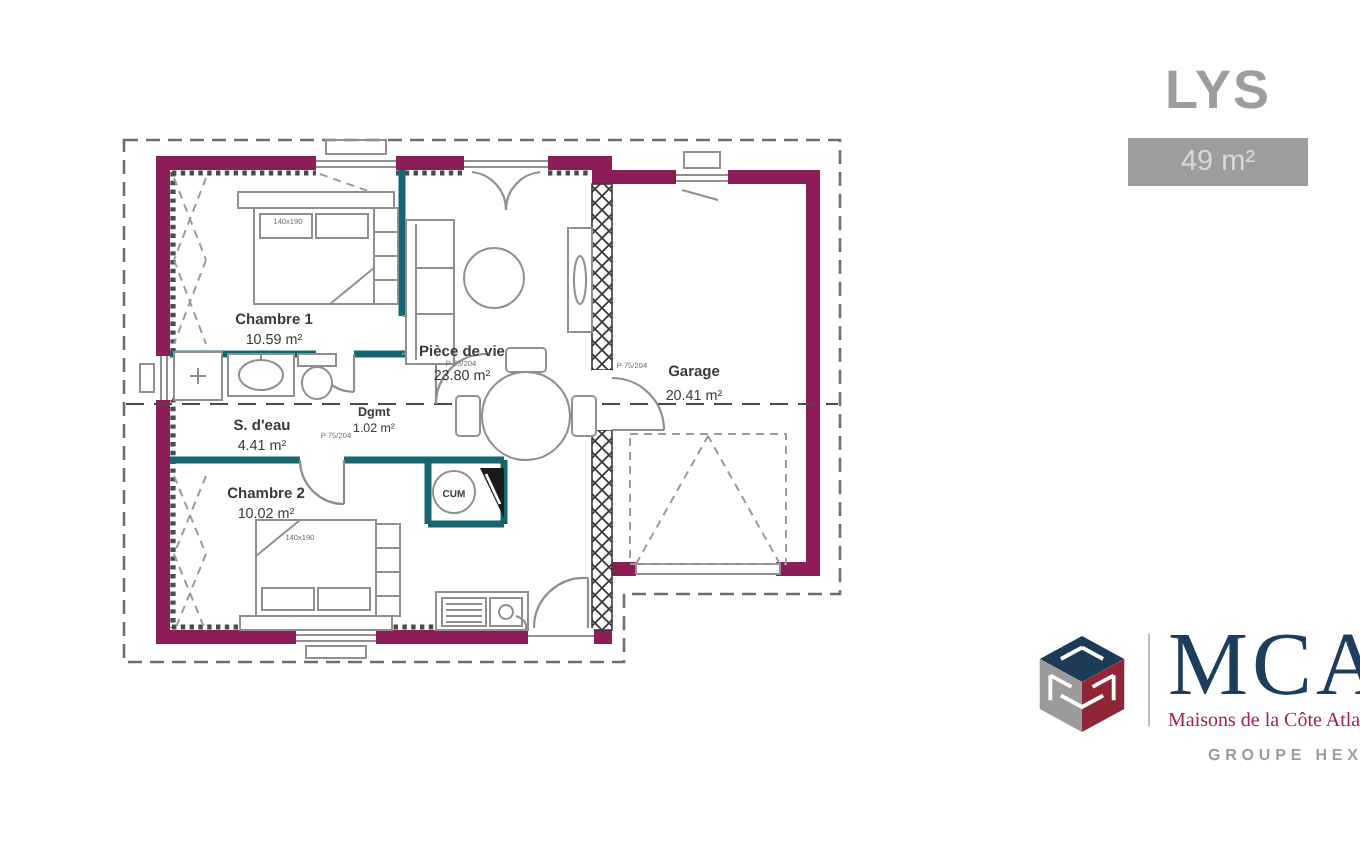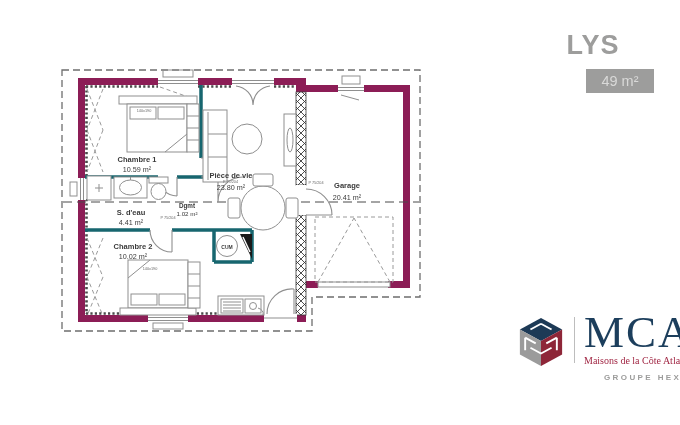--- a/index.html
+++ b/index.html
@@ -20,23 +20,23 @@
   .ins{stroke:#4a4a4a;stroke-width:2.6;fill:none;stroke-dasharray:2.2 2.2;}
   .winline{stroke:#8f8f8f;stroke-width:1;fill:none;}
   .roomname{font:700 7.5px "Liberation Sans",sans-serif;fill:#3a3a3a;text-anchor:middle;}
   .roomarea{font:7.2px "Liberation Sans",sans-serif;fill:#3a3a3a;text-anchor:middle;}
   .smallname{font:700 6.3px "Liberation Sans",sans-serif;fill:#3a3a3a;text-anchor:middle;}
   .smallarea{font:6.2px "Liberation Sans",sans-serif;fill:#3a3a3a;text-anchor:middle;}
   .tinytxt{font:3.8px "Liberation Sans",sans-serif;fill:#6b6b6b;text-anchor:middle;}
   .cumtxt{font:700 5px "Liberation Sans",sans-serif;fill:#3a3a3a;text-anchor:middle;}
 
   
-  .title{position:absolute;top:30px;right:42px;width:90px;text-align:center;
+  .title{position:absolute;top:30px;right:26px;width:90px;text-align:center;
          color:#9d9d9c;font-size:27px;font-weight:bold;letter-spacing:1px;}
-  .badge{position:absolute;top:69px;right:26px;width:68px;height:24px;background:#9d9d9c;
+  .badge{position:absolute;top:69px;right:26px;width:90px;height:24px;background:#9d9d9c;
          color:#d9d9d8;font-size:14.5px;display:flex;align-items:center;justify-content:center;}
 
   
   .logo{position:absolute;left:517px;top:311px;display:flex;align-items:flex-start;}
   .logo-cube{margin-top:5px;}
   .logo-sep{width:1px;height:46px;background:#bdbdbd;margin:6px 9px 0 9px;}
   .logo-text{display:flex;flex-direction:column;}
   .logo-brand{font-family:"Liberation Serif",serif;font-size:45px;line-height:42px;
               color:#1c3e5c;letter-spacing:2px;white-space:nowrap;}
   .logo-tagline{font-family:"Liberation Serif",serif;font-size:10px;color:#a12744;

